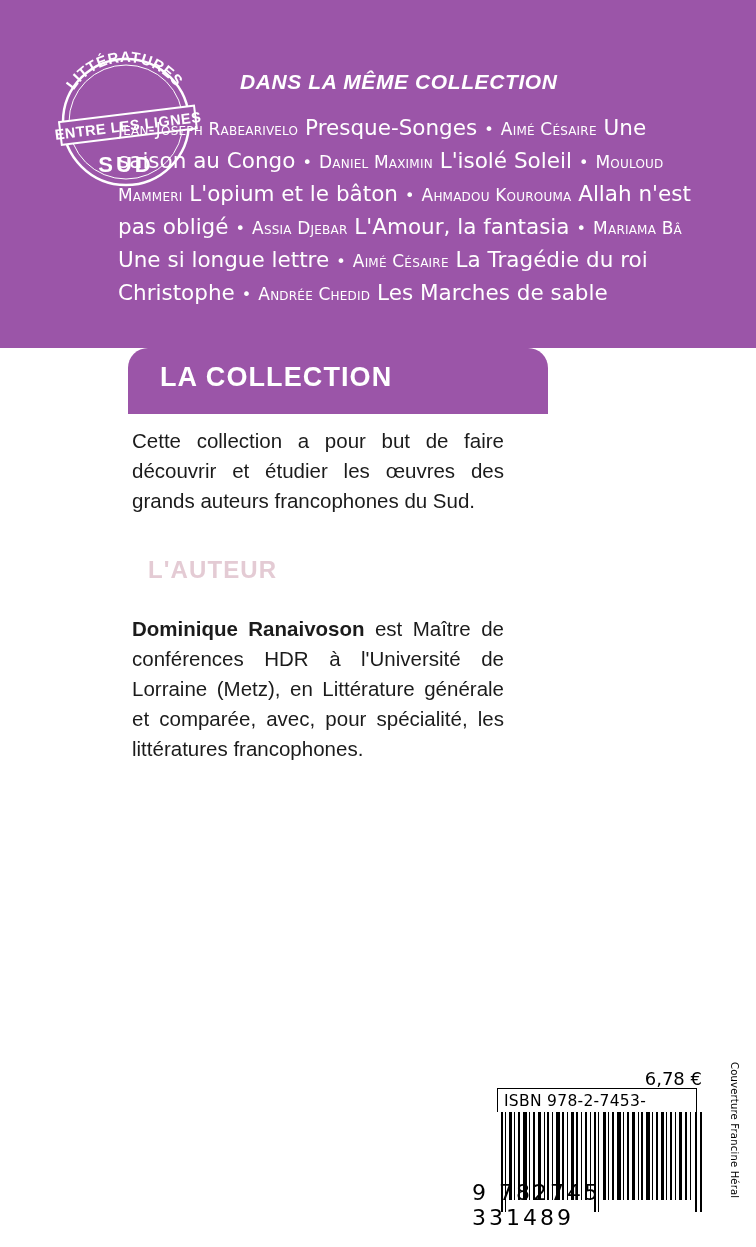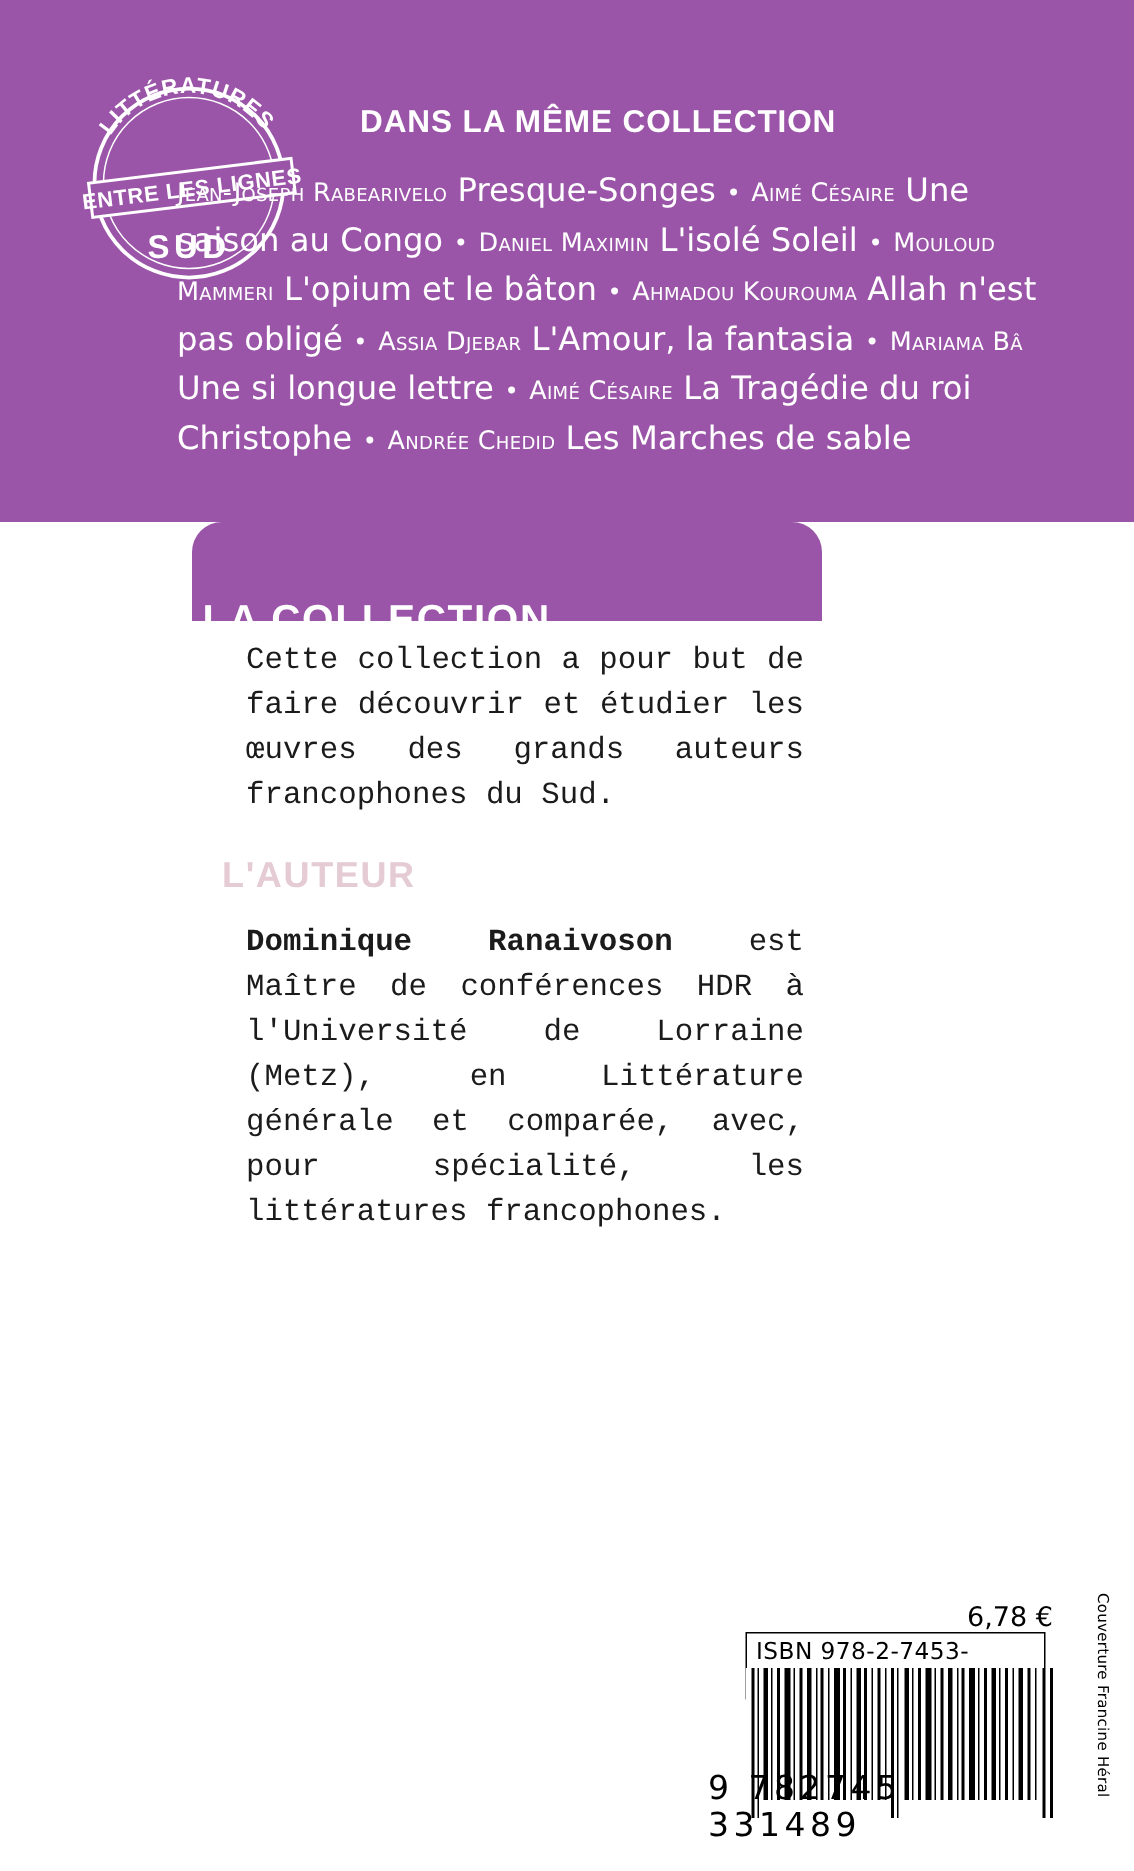--- a/index.html
+++ b/index.html
@@ -39,20 +39,21 @@
   
   .same-collection-title {
     position: absolute;
     left: 240px;
     top: 70px;
     font-size: 21px;
     font-weight: bold;
     letter-spacing: 0.6px;
     color: #ffffff;
     font-family: "Liberation Sans", sans-serif;
+    font-style: italic;
   }
 
   .collection-list {
     position: absolute;
     left: 118px;
     top: 112px;
     width: 578px;
     color: #ffffff;
     text-align: left;
     font-size: 21.5px;
@@ -91,41 +92,40 @@
     border-top-left-radius: 20px;
     border-top-right-radius: 20px;
   }
 
   .section-heading {
     position: absolute;
     font-weight: bold;
     letter-spacing: 1.1px;
   }
   .heading-collection {
-    left: 135px;
+    left: 160px;
     top: 362px;
     font-size: 27px;
     color: #ffffff;
-    margin-top: 36px;
   }
   .heading-auteur {
     left: 148px;
-    top: 570px;
+    top: 556px;
     font-size: 24px;
     color: #e4cbd4;
   }
 
   .body-text {
     position: absolute;
-    left: 164px;
+    left: 132px;
     width: 372px;
     font-size: 20.5px;
     line-height: 30px;
     color: #1b1b1b;
-    font-family: Liberation Mono, monospace;
+    font-family: Liberation Sans, sans-serif;
     text-align: justify;
   }
   .collection-desc { top: 426px; }
   .author-desc { top: 614px; }
   .author-name { font-weight: bold; }
 
   
   .price {
     position: absolute;
     right: 54px;

